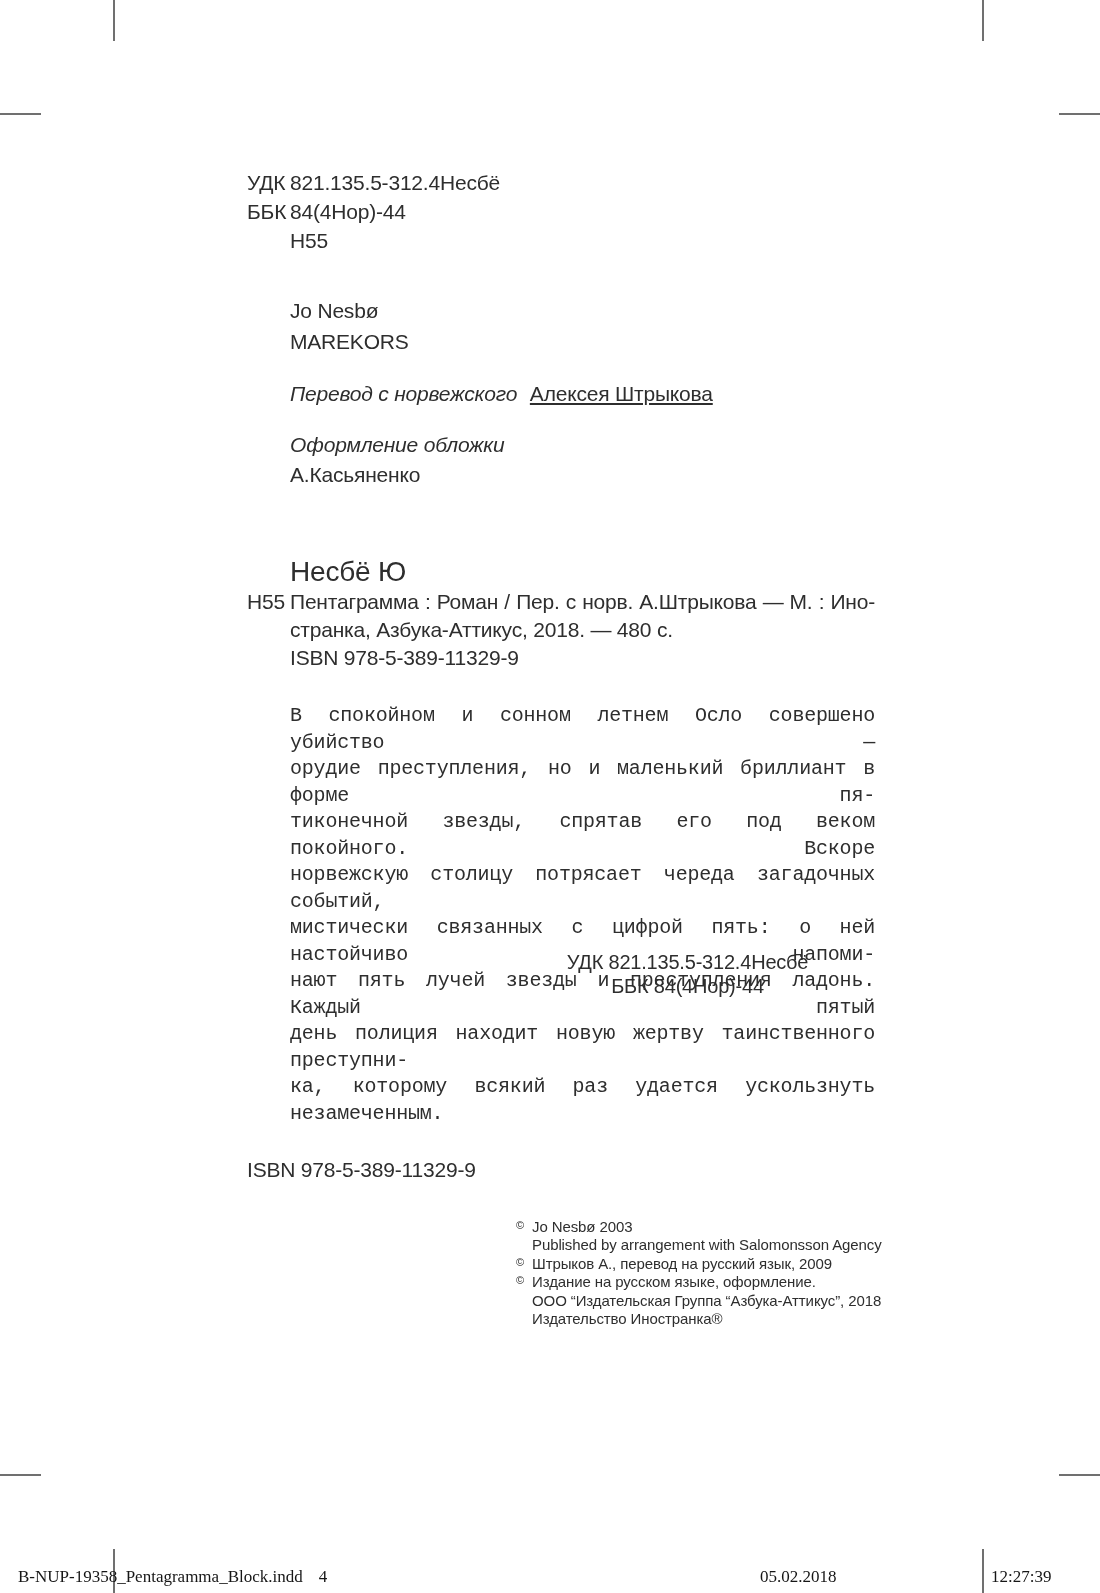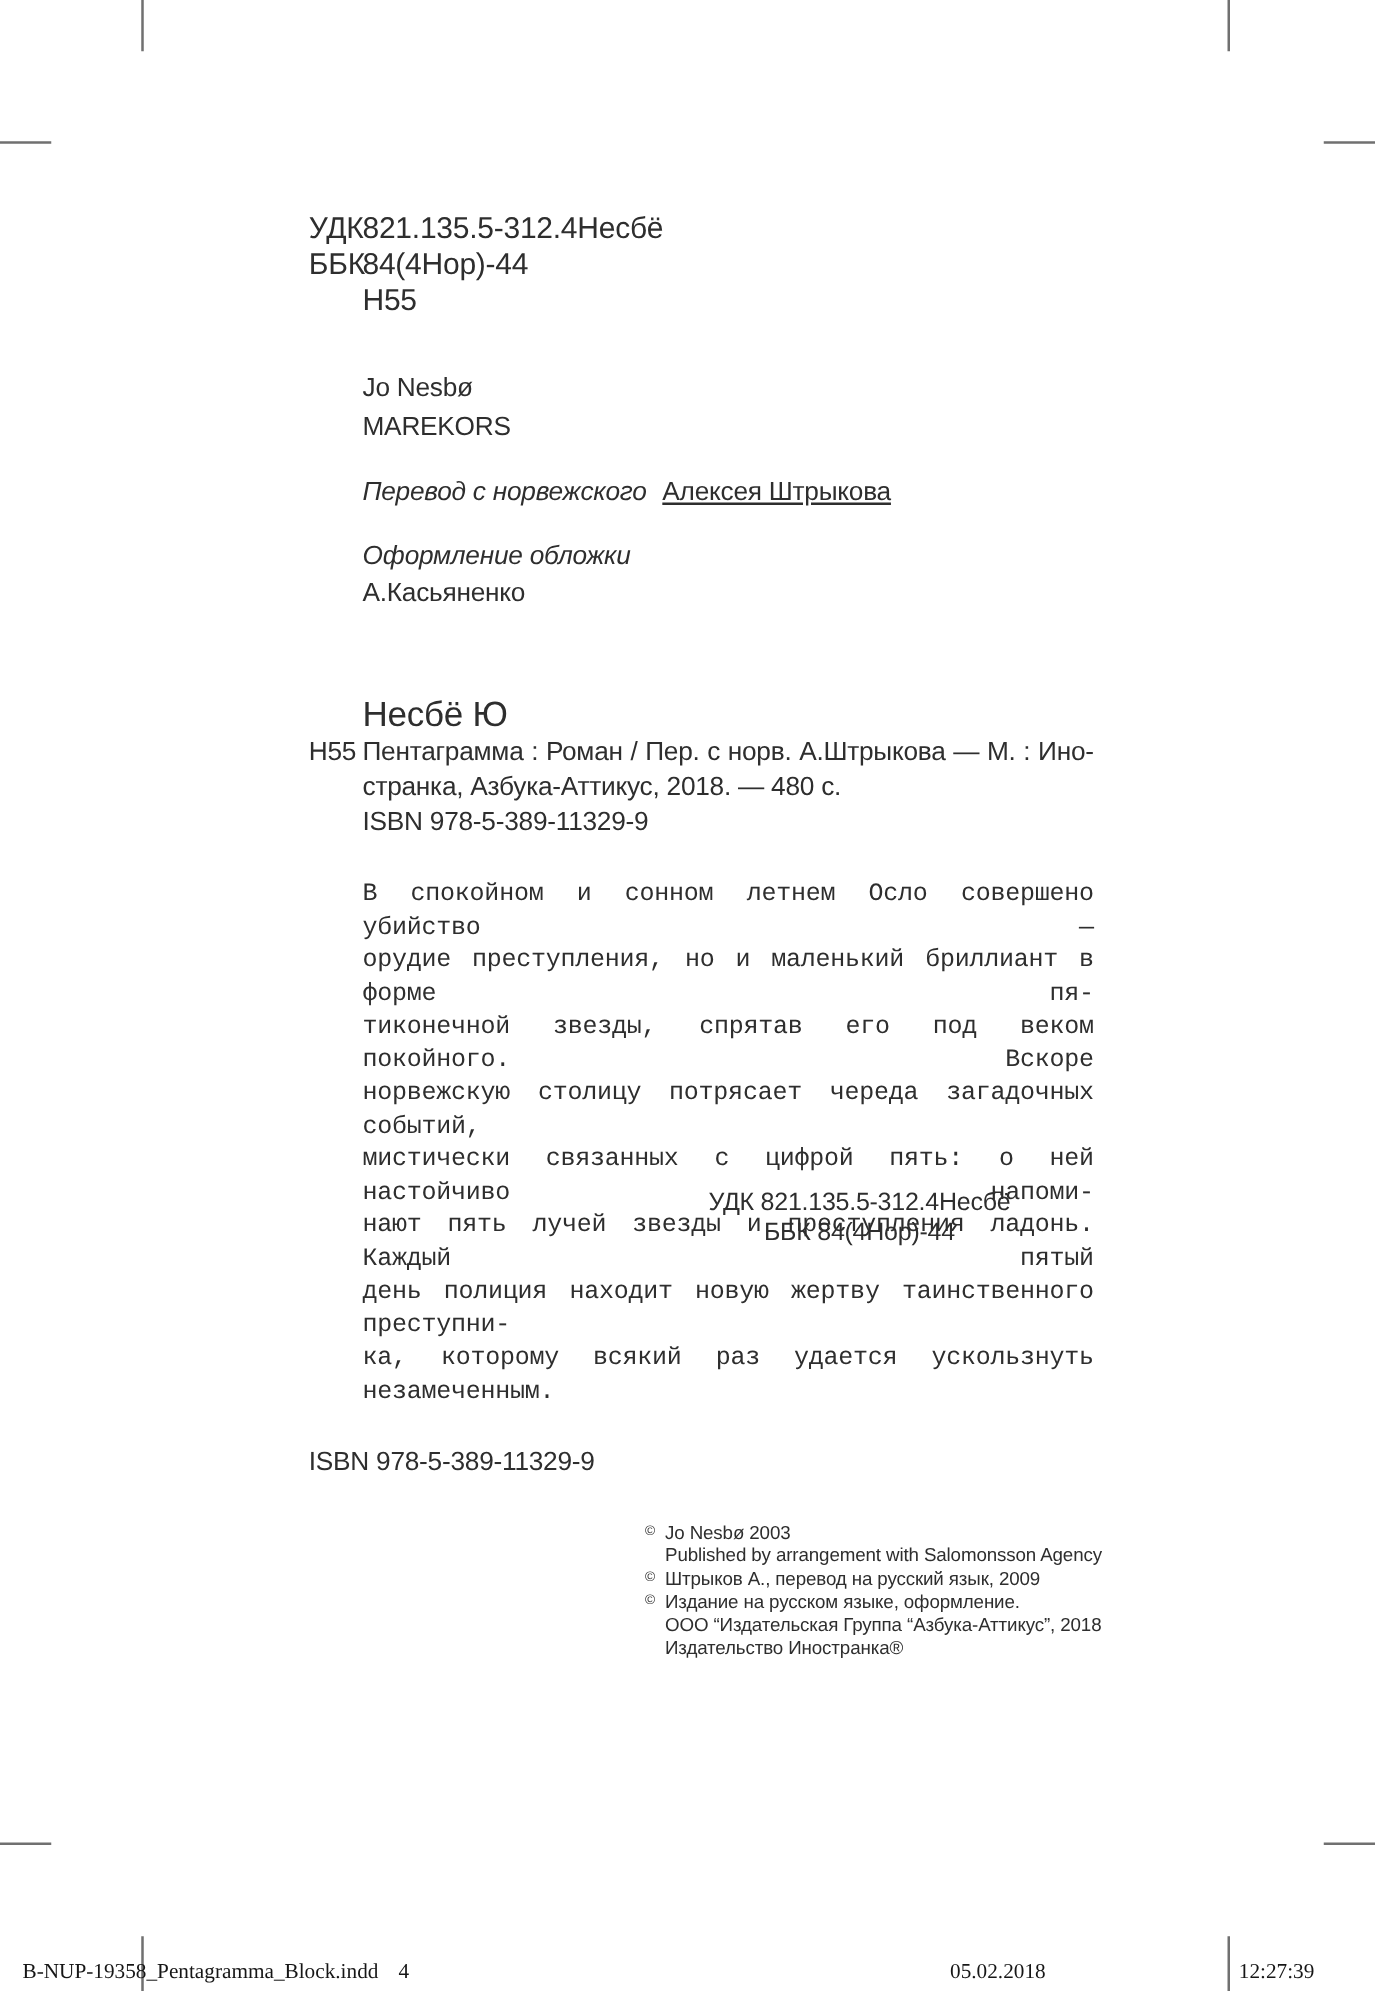--- a/index.html
+++ b/index.html
@@ -12,21 +12,21 @@
     overflow: hidden;
     font-family: "Liberation Sans", sans-serif;
     color: #2e2e2e;
     letter-spacing: -0.2px;
   }
   
   .mark { position: absolute; background: #707070; }
   .mark.v { width: 2px; }
   .mark.h { height: 2px; }
   
-  .udk-top { position: absolute; left: 247px; top: 168px; font-size: 24px; line-height: 29px; }
+  .udk-top { position: absolute; left: 247px; top: 168px; font-size: 21px; line-height: 29px; }
   .udk-row { display: flex; }
   .udk-label { width: 43px; flex: 0 0 43px; }
   
   .orig-block { position: absolute; left: 290px; top: 295px; font-size: 21px; line-height: 31px; }
   
   .translation-line { position: absolute; left: 290px; top: 382px; font-size: 21px; }
   .cover-block { position: absolute; left: 290px; top: 430px; font-size: 21px; line-height: 30px; }
   .ital { font-style: italic; }
   .after-ital { margin-left: 7px; text-decoration: underline; }
   

